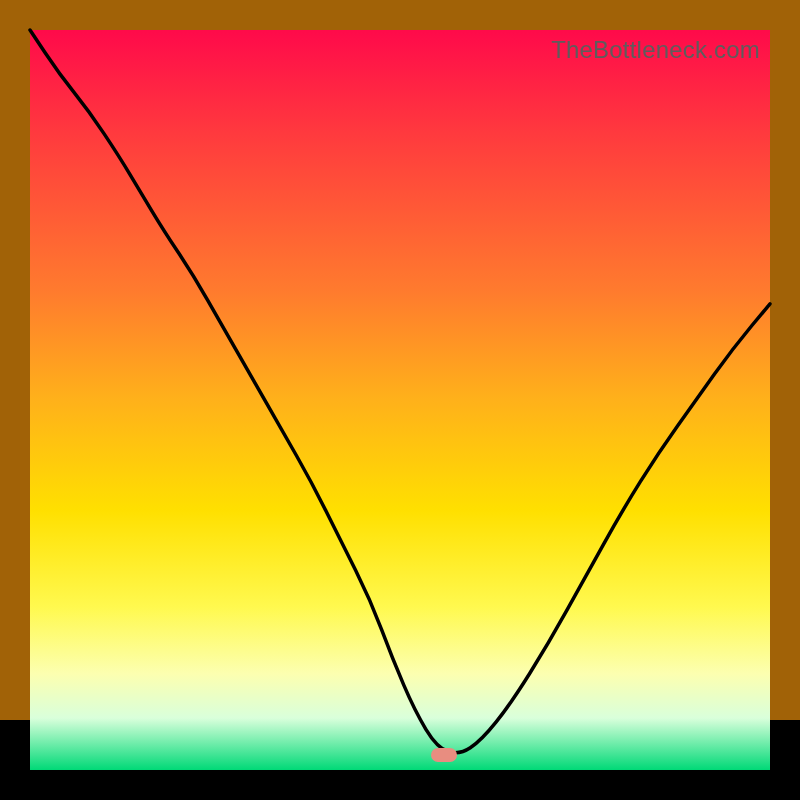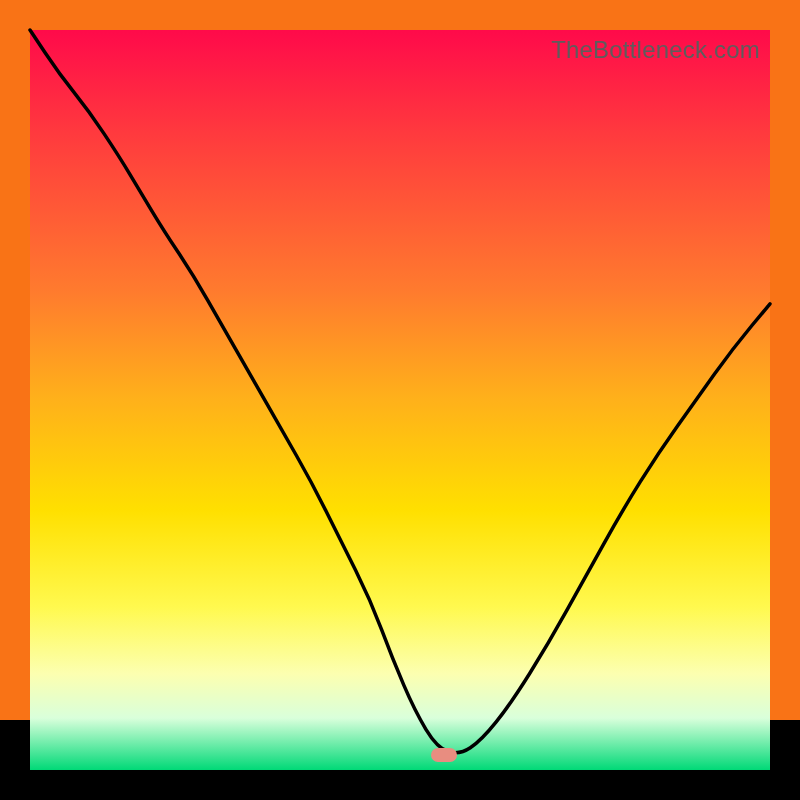--- a/index.html
+++ b/index.html
@@ -1,21 +1,21 @@
 <!DOCTYPE html>
 <html><head>
 <meta charset="utf-8">
 <style>
   * { margin: 0; padding: 0; box-sizing: border-box; }
   html, body { width: 800px; height: 800px; overflow: hidden; background: #000; }
   .frame {
     position: relative;
     width: 800px;
     height: 720px;
-    background: #f97316;
+    background: #a16207;
     padding-left: 48px;
   }
   .plot-area {
     position: absolute;
     left: 30px;
     top: 30px;
     width: 740px;
     height: 740px;
     background: linear-gradient(
       to bottom,

